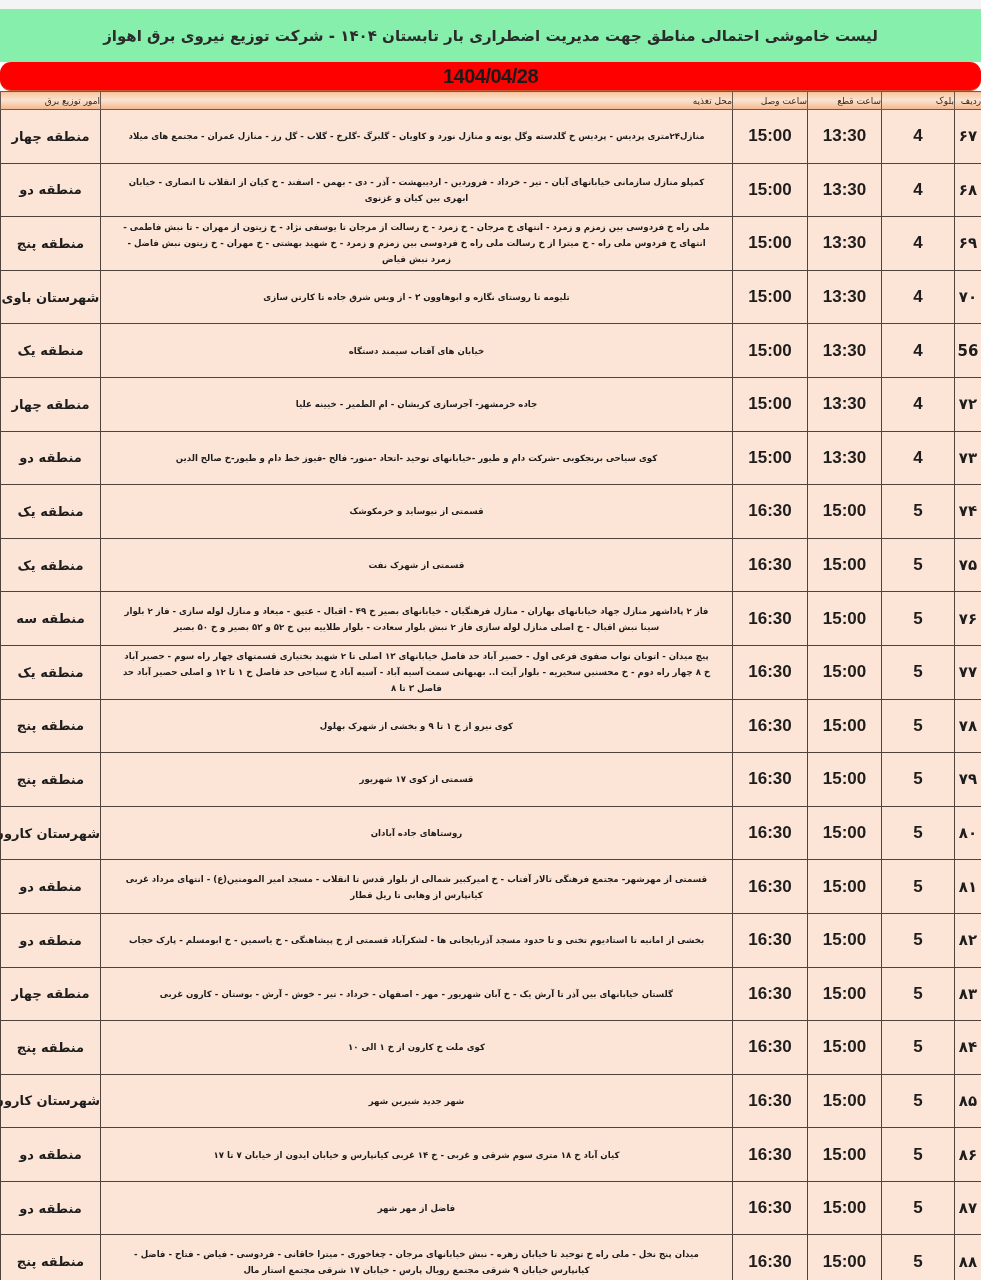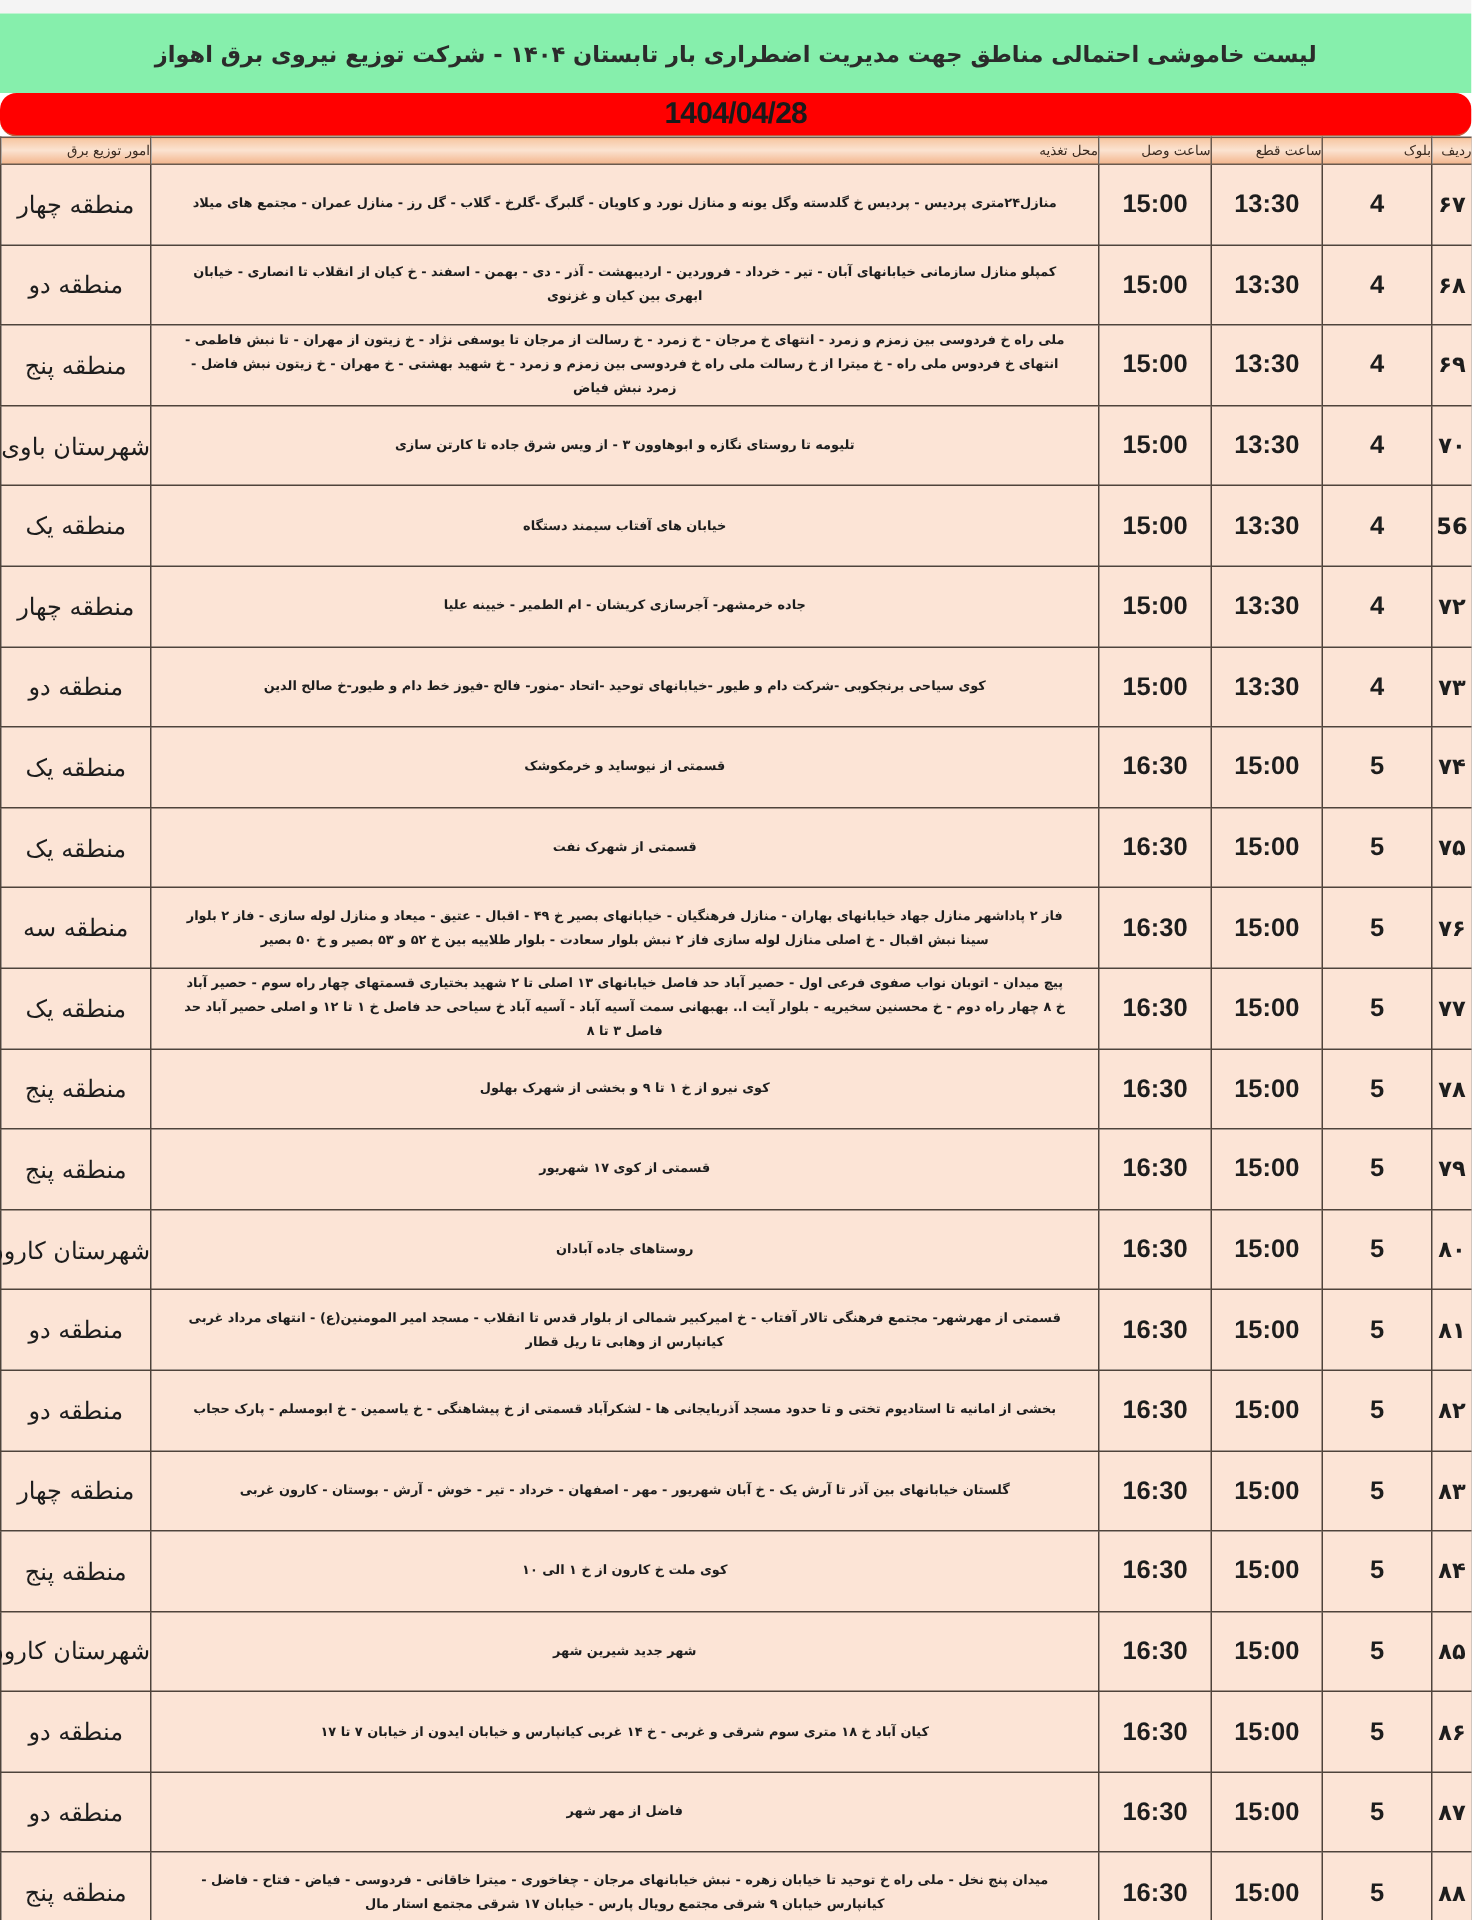--- a/index.html
+++ b/index.html
@@ -29,21 +29,21 @@
       border: 1px solid #6b5a4e; text-align: right; white-space: nowrap; overflow: hidden;
     }
     table.sched td {
       background: #fce4d6; border: 1px solid #4f433b; text-align: center; vertical-align: middle;
       color: #1d1d1d;
     }
     table.sched tr.row td { height: 53.6px; }
     td.c-rownum { font-size: 15px; font-weight: bold; }
     td.c-block, td.c-cut, td.c-rec { font-family: "Liberation Sans", sans-serif; font-size: 17px; font-weight: bold; }
     td.c-loc { font-size: 8.6px; font-weight: bold; line-height: 16px; padding: 0 20px; }
-    td.c-area { font-size: 16px; font-weight: normal; white-space: nowrap; }
+    td.c-area { font-size: 13px; font-weight: bold; white-space: nowrap; }
     col.w-rownum { width: 27px; }
     col.w-block { width: 73px; }
     col.w-cut { width: 74px; }
     col.w-rec { width: 75px; }
     col.w-loc { width: 632px; }
     col.w-area { width: 100px; }
   </style>
 </head>
 <body>
 

